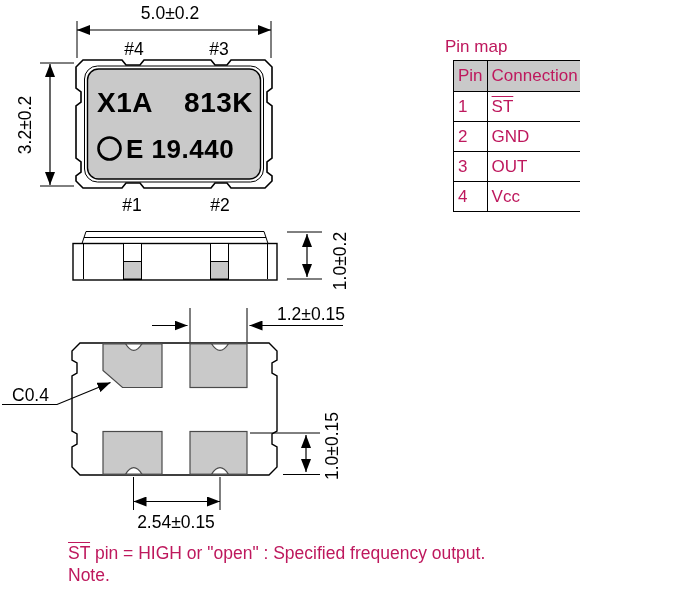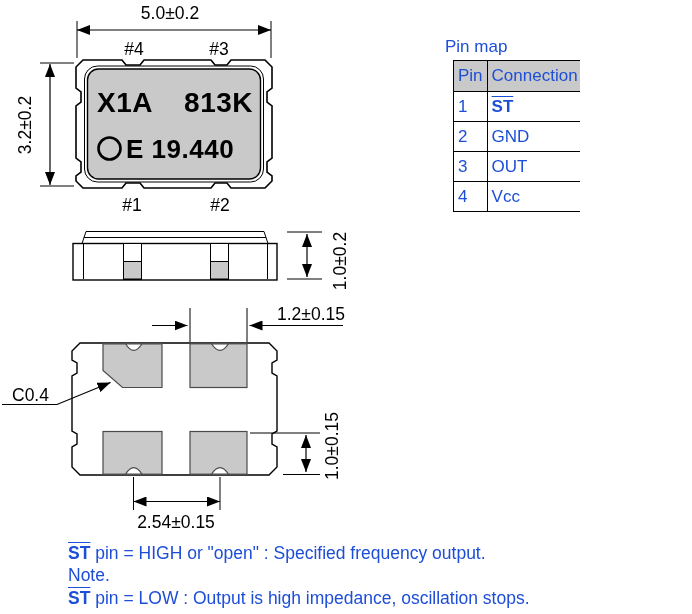--- a/index.html
+++ b/index.html
@@ -1,19 +1,19 @@
 <!DOCTYPE html>
 <html style="--gray: #c9c9c9; --ink: #000000;"><head>
 <meta charset="utf-8">
 <style>
   :root { --ink:#000000; --gray:#c9c9c9; --padline:#4a4a4a; }
   html,body { margin:0; padding:0; background:#fff; }
   #canvas {
     position:relative; width:580px; height:614px; background:#ffffff;
-    font-family:"Liberation Sans","DejaVu Sans",sans-serif; color:#1d4ed8;
+    font-family:"Liberation Sans","DejaVu Sans",sans-serif; color:#be185d;
     overflow:hidden;
   }
   #drawing { position:absolute; left:0; top:0; }
 
   
   .ol   { fill:#ffffff; stroke:var(--ink); stroke-width:1.6; stroke-linejoin:miter; }
   .ol2  { fill:#ffffff; stroke:var(--ink); stroke-width:1.4; }
   .thin { fill:none; stroke:var(--ink); stroke-width:1; }
   .med  { fill:none; stroke:var(--ink); stroke-width:1.4; }
   .dim  { fill:none; stroke:var(--ink); stroke-width:1.2; }
@@ -40,21 +40,21 @@
     font-size:17px; padding:4px; font-weight:normal;
   }
   #pinmap th { background:var(--gray); height:22px; }
   #pinmap td { height:21px; background:#fff; }
   .c-pin { width:81px; }
   .c-conn { width:150px; }
 
   
   #note { position:absolute; left:68px; top:542px; font-size:17.5px; line-height:22.4px; }
   .note-line { white-space:pre-wrap; }
-  .ov { text-decoration:overline;font-weight:bold; }
+  .ov { text-decoration:overline; }
 </style>
 </head>
 <body>
 
 <div id="canvas">
 
   <svg id="drawing" width="692" height="614" viewBox="0 0 692 614">
     <defs>
       <marker id="arr" markerUnits="userSpaceOnUse" markerWidth="14" markerHeight="10" refX="13" refY="5" orient="auto-start-reverse">
         <path d="M0,0 L13,5 L0,10 Z" fill="#000"></path>
@@ -182,16 +182,15 @@
         <td>4</td>
         <td>Vcc</td>
       </tr>
     </tbody>
       </table>
   </div>
 
   <div id="note">
     <div class="note-line"><span class="ov">ST</span><span> pin = HIGH or "open" : Specified frequency output.</span></div>
     <div class="note-line">Note.</div>
-    <div class="note-line"><span class="ov">ST</span><span> pin = LOW : Output is high impedance, oscillation stops.</span></div>
   </div>
 
 </div>
 
 </body></html>

